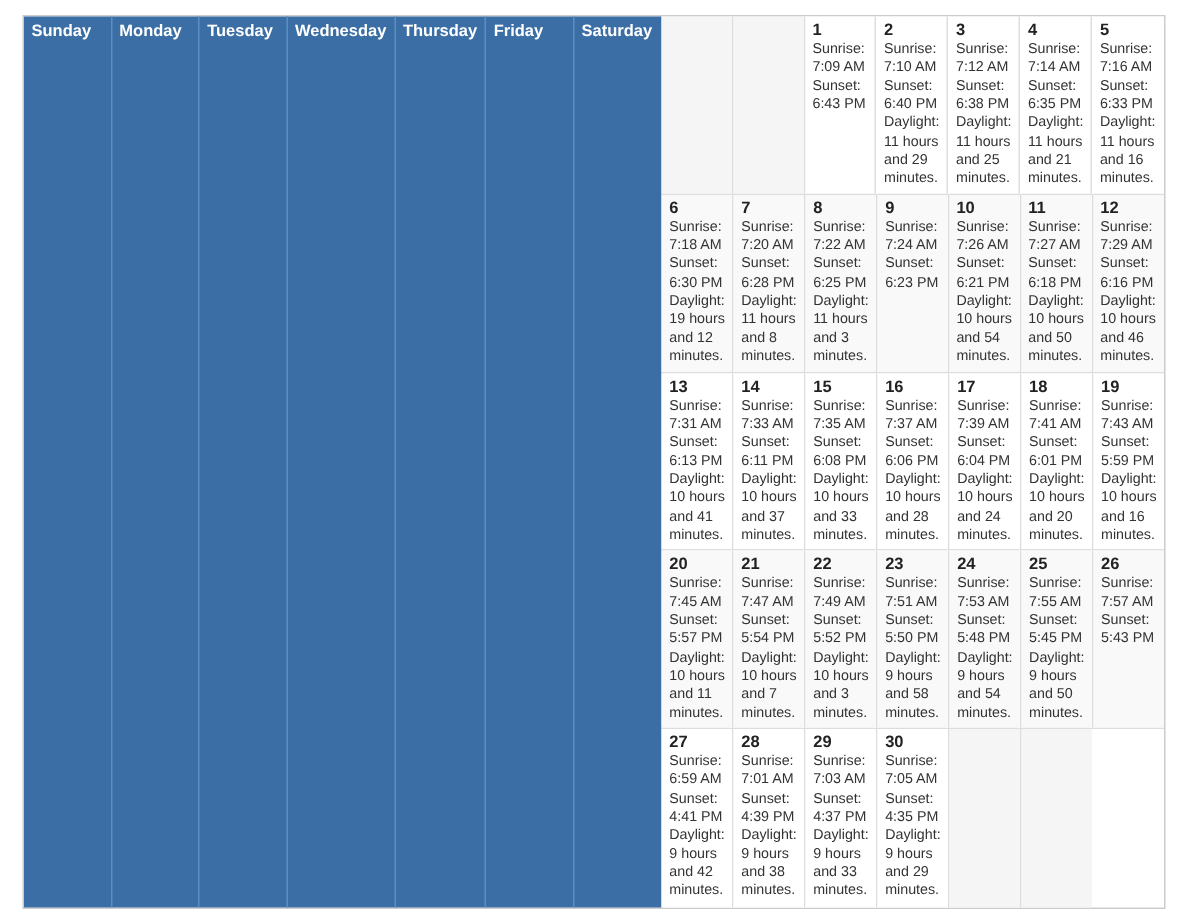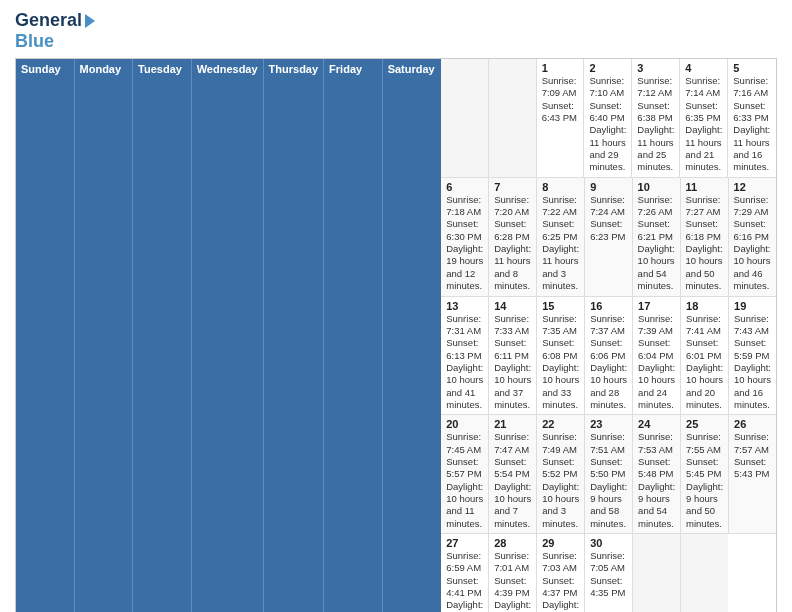--- a/index.html
+++ b/index.html
@@ -105,35 +105,20 @@
     }
     .cell-line {
       display: block;
       line-height: 1.3;
     }
   </style>
 </head>
 <body>
 
 <div class="page">
-  <div class="header">
-    <div class="logo">
-      <div class="logo-line">
-        <span style="font-size:18px;font-weight:bold;color:#1a3a5c;">General</span>
-        <span style="display:inline-block;width:0;height:0;border-top:7px solid transparent;border-bottom:7px solid transparent;border-left:10px solid #4a90c4;margin-left:3px;"></span>
-      </div>
-      <div>
-        <span style="font-size:18px;font-weight:bold;color:#4a90c4;">Blue</span>
-      </div>
-    </div>
-    <div class="title-section">
-      <div class="month-title"></div>
-      <div class="location"></div>
-    </div>
-  </div>
 
   <div class="calendar">
     <div class="cal-header-row">
     <div class="cal-header-cell">Sunday</div>
         <div class="cal-header-cell">Monday</div>
         <div class="cal-header-cell">Tuesday</div>
         <div class="cal-header-cell">Wednesday</div>
         <div class="cal-header-cell">Thursday</div>
         <div class="cal-header-cell">Friday</div>
         <div class="cal-header-cell">Saturday</div>
@@ -318,19 +303,20 @@
           <div class="cal-cell">
             <span class="day-number">29</span>
             <span class="cell-line">Sunrise: 7:03 AM</span>
             <span class="cell-line">Sunset: 4:37 PM</span>
             <span class="cell-line">Daylight: 9 hours and 33 minutes.</span>
           </div>
           <div class="cal-cell">
             <span class="day-number">30</span>
             <span class="cell-line">Sunrise: 7:05 AM</span>
             <span class="cell-line">Sunset: 4:35 PM</span>
+            <span class="cell-line">Daylight: 9 hours and 29 minutes.</span>
           </div>
           <div class="cal-cell empty"></div>
           <div class="cal-cell empty"></div>
         </div>
       </div>
   </div>
 </div>
 
 </body></html>

